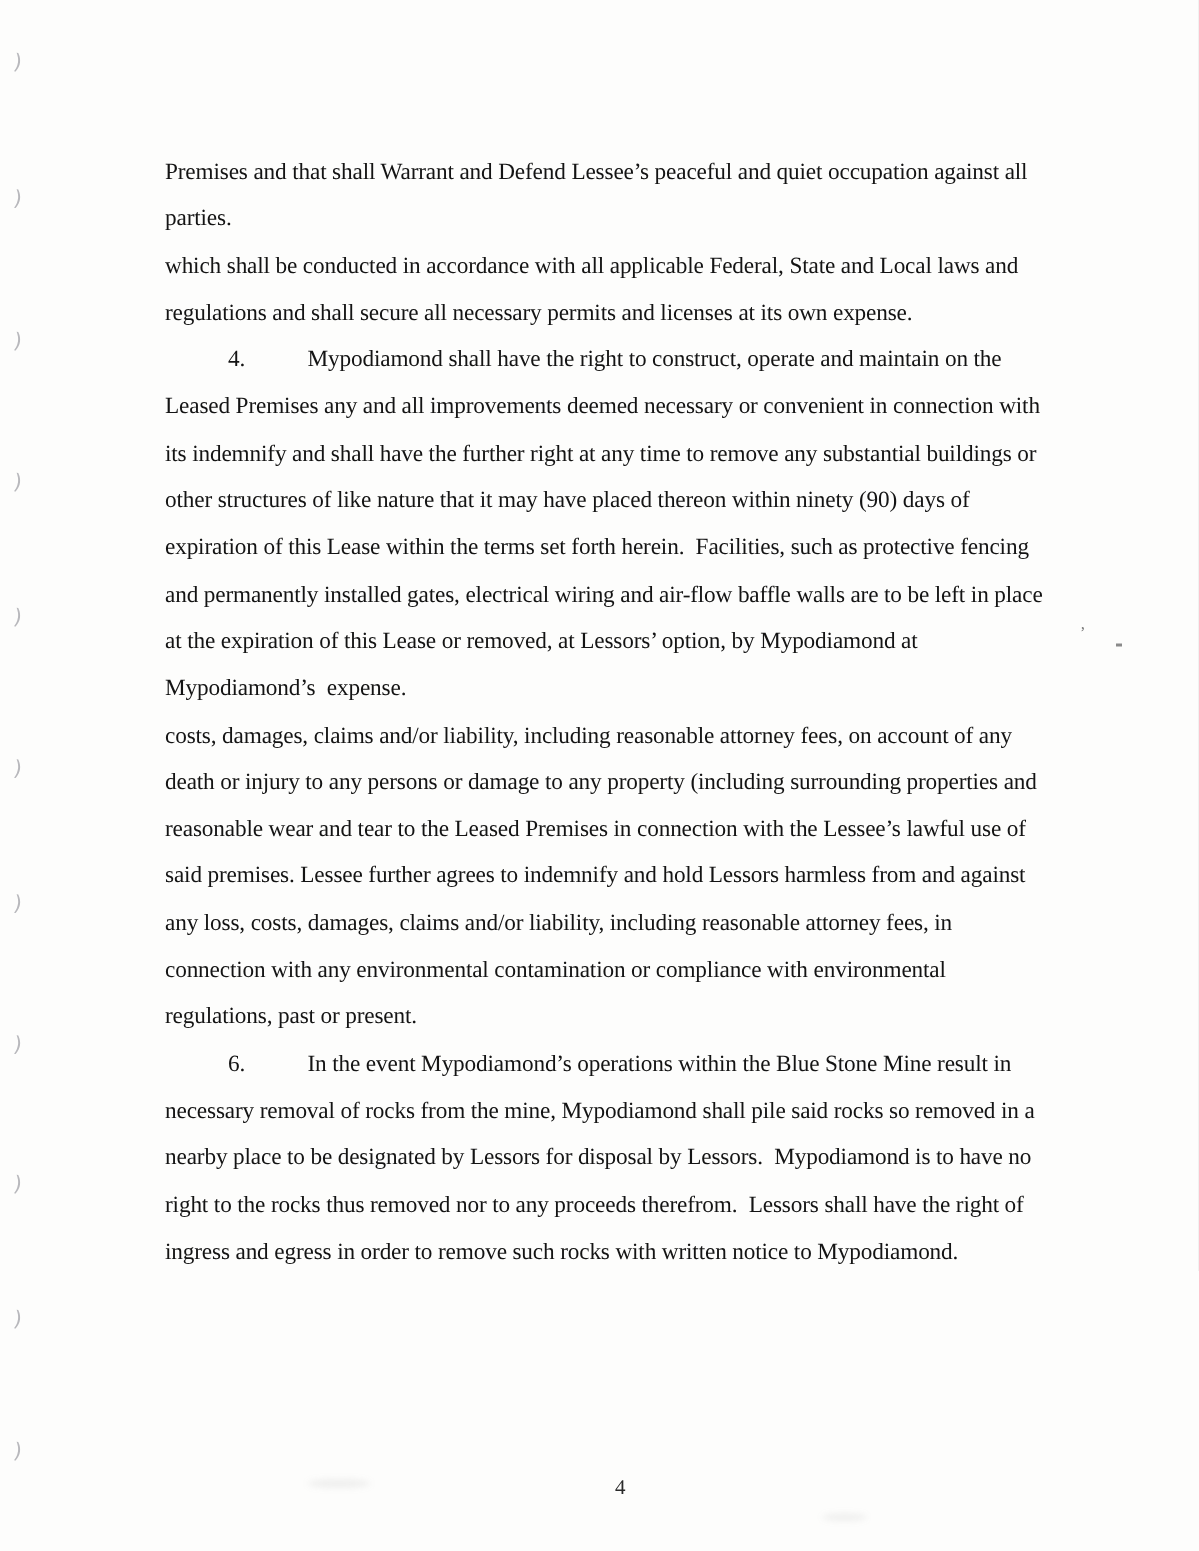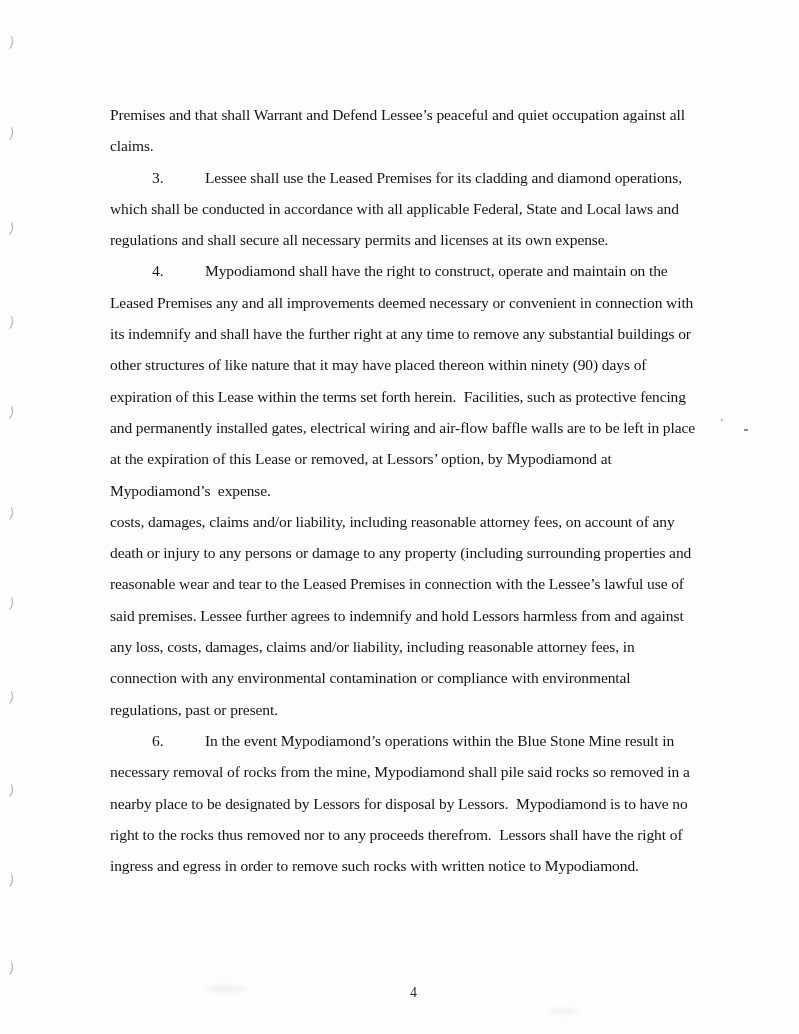--- a/index.html
+++ b/index.html
@@ -89,22 +89,21 @@
       <span class="margin-mark" style="top: 412px;">)</span>
       <span class="margin-mark" style="top: 513px;">)</span>
       <span class="margin-mark" style="top: 603px;">)</span>
       <span class="margin-mark" style="top: 697px;">)</span>
       <span class="margin-mark" style="top: 790px;">)</span>
       <span class="margin-mark" style="top: 880px;">)</span>
       <span class="margin-mark" style="top: 968px;">)</span>
     </div>
   <div class="text-body">
       <div class="line">Premises and that shall Warrant and Defend Lessee’s peaceful and quiet occupation against all</div>
-      <div class="line">claims.</div>
-      <div class="line"><span class="pnum">3.</span>Lessee shall use the Leased Premises for its cladding and diamond operations,</div>
+      <div class="line">parties.</div>
       <div class="line">which shall be conducted in accordance with all applicable Federal, State and Local laws and</div>
       <div class="line">regulations and shall secure all necessary permits and licenses at its own expense.</div>
       <div class="line"><span class="pnum">4.</span>Mypodiamond shall have the right to construct, operate and maintain on the</div>
       <div class="line">Leased Premises any and all improvements deemed necessary or convenient in connection with</div>
       <div class="line">its indemnify and shall have the further right at any time to remove any substantial buildings or</div>
       <div class="line">other structures of like nature that it may have placed thereon within ninety (90) days of</div>
       <div class="line">expiration of this Lease within the terms set forth herein.  Facilities, such as protective fencing</div>
       <div class="line">and permanently installed gates, electrical wiring and air-flow baffle walls are to be left in place</div>
       <div class="line">at the expiration of this Lease or removed, at Lessors’ option, by Mypodiamond at</div>
       <div class="line">Mypodiamond’s  expense.</div>

